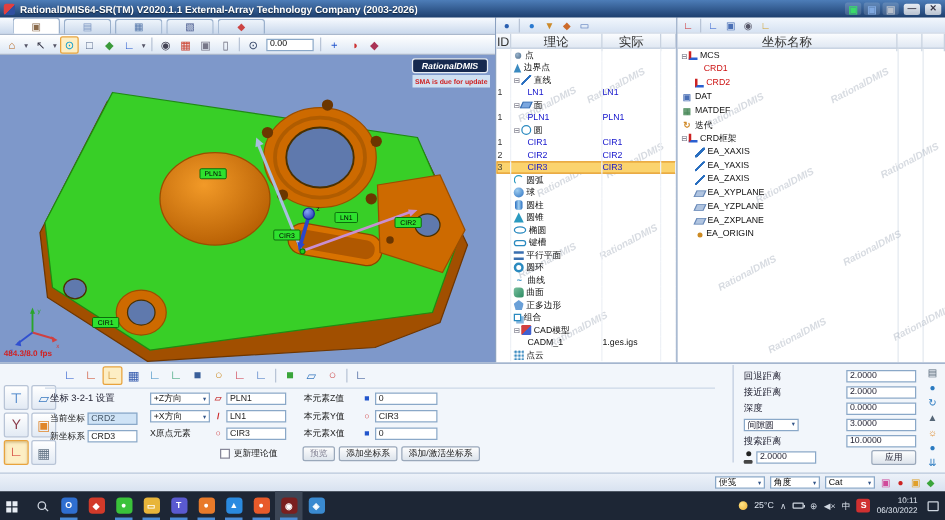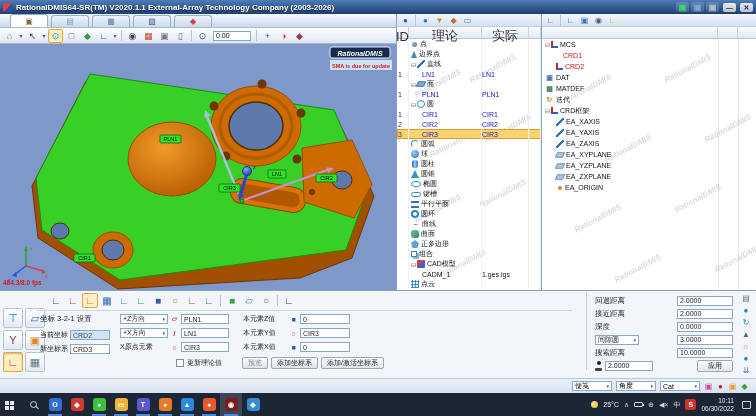--- a/index.html
+++ b/index.html
@@ -27,21 +27,21 @@
   .sep{width:1px;height:11px;background:#b8c4d6;margin:0 2px;flex:none}
   .tinput{width:38px;height:10px;font-size:7px;border:1px solid #8aa8c8;padding:0 2px;margin:0 2px;font-family:"Liberation Sans",sans-serif}
   .viewport{position:relative;width:396px;height:246px;overflow:hidden;background:#7e98ca}
 
   
   .panel{position:absolute;top:14px;height:276px;background:#fff;border-left:1px solid #8aa0c0;overflow:hidden}
   .feature-panel{left:396px;width:145px}
   .coord-panel{left:541px;width:215px}
   .panel-tb{height:13px;background:linear-gradient(#f2f7fd,#d6e2f2);display:flex;align-items:center;gap:1px;padding-left:2px;border-bottom:1px solid #c2cee0}
   .ptile{width:13px;height:11px;display:flex;align-items:center;justify-content:center;font-size:8px;border-radius:2px}
-  .panel-head{height:12px;background:linear-gradient(#fbfcfe,#e0e8f3);border-bottom:1px solid #b8c6da;display:grid;font-size:13px;color:#333;align-items:center}
+  .panel-head{height:12px;background:linear-gradient(#fbfcfe,#e0e8f3);border-bottom:1px solid #b8c6da;display:grid;font-size:10px;color:#333;align-items:center}
   .fhead{grid-template-columns:12px 73px 47px 1fr}
   .chead{grid-template-columns:176px 20px 1fr}
   .hc{height:100%;display:flex;align-items:center;justify-content:center;border-right:1px solid #c8d2e0}
   .rows{position:relative}
   .frow{display:grid;grid-template-columns:12px 73px 47px 1fr;height:10px;align-items:stretch;font-size:7px;color:#111;position:relative;z-index:2}
   .fc{display:flex;align-items:center;border-right:1px solid #eef1f6;overflow:hidden;white-space:nowrap}
   .fid{padding-left:1px;color:#333}
   .inst{color:#1414cc}
   .frow.sel{background:#fbd36e;box-shadow:inset 0 0 0 1px #e39b2d}
   .crow{display:flex;height:11px;align-items:center;font-size:7px;color:#111;position:relative;z-index:2;white-space:nowrap}
@@ -524,20 +524,21 @@
   <div class="panel coord-panel">
     <div class="panel-tb">
         <div class="ptile" style="color: rgb(204, 34, 34);">∟</div>
         <div class="sep"></div>
         <div class="ptile" style="color: rgb(34, 85, 204);">∟</div>
         <div class="ptile" style="color: rgb(74, 111, 181);">▣</div>
         <div class="ptile" style="color: rgb(85, 85, 102);">◉</div>
         <div class="ptile" style="color: rgb(208, 160, 42);">∟</div>
       </div>
     <div class="panel-head chead">
+      <div class="hc">坐标名称</div>
       <div class="hc"></div>
       <div class="hc"></div>
     </div>
     <div class="rows" id="ct-rows" style="height:251px">
       <div class="colline" style="left:176px"></div>
       <div class="colline" style="left:196px"></div>
     <div class="crow" style="padding-left: 3px;">
           <span class="exp">⊟</span>
           <span class="ti ti-axis"></span>
           <span>MCS</span>

